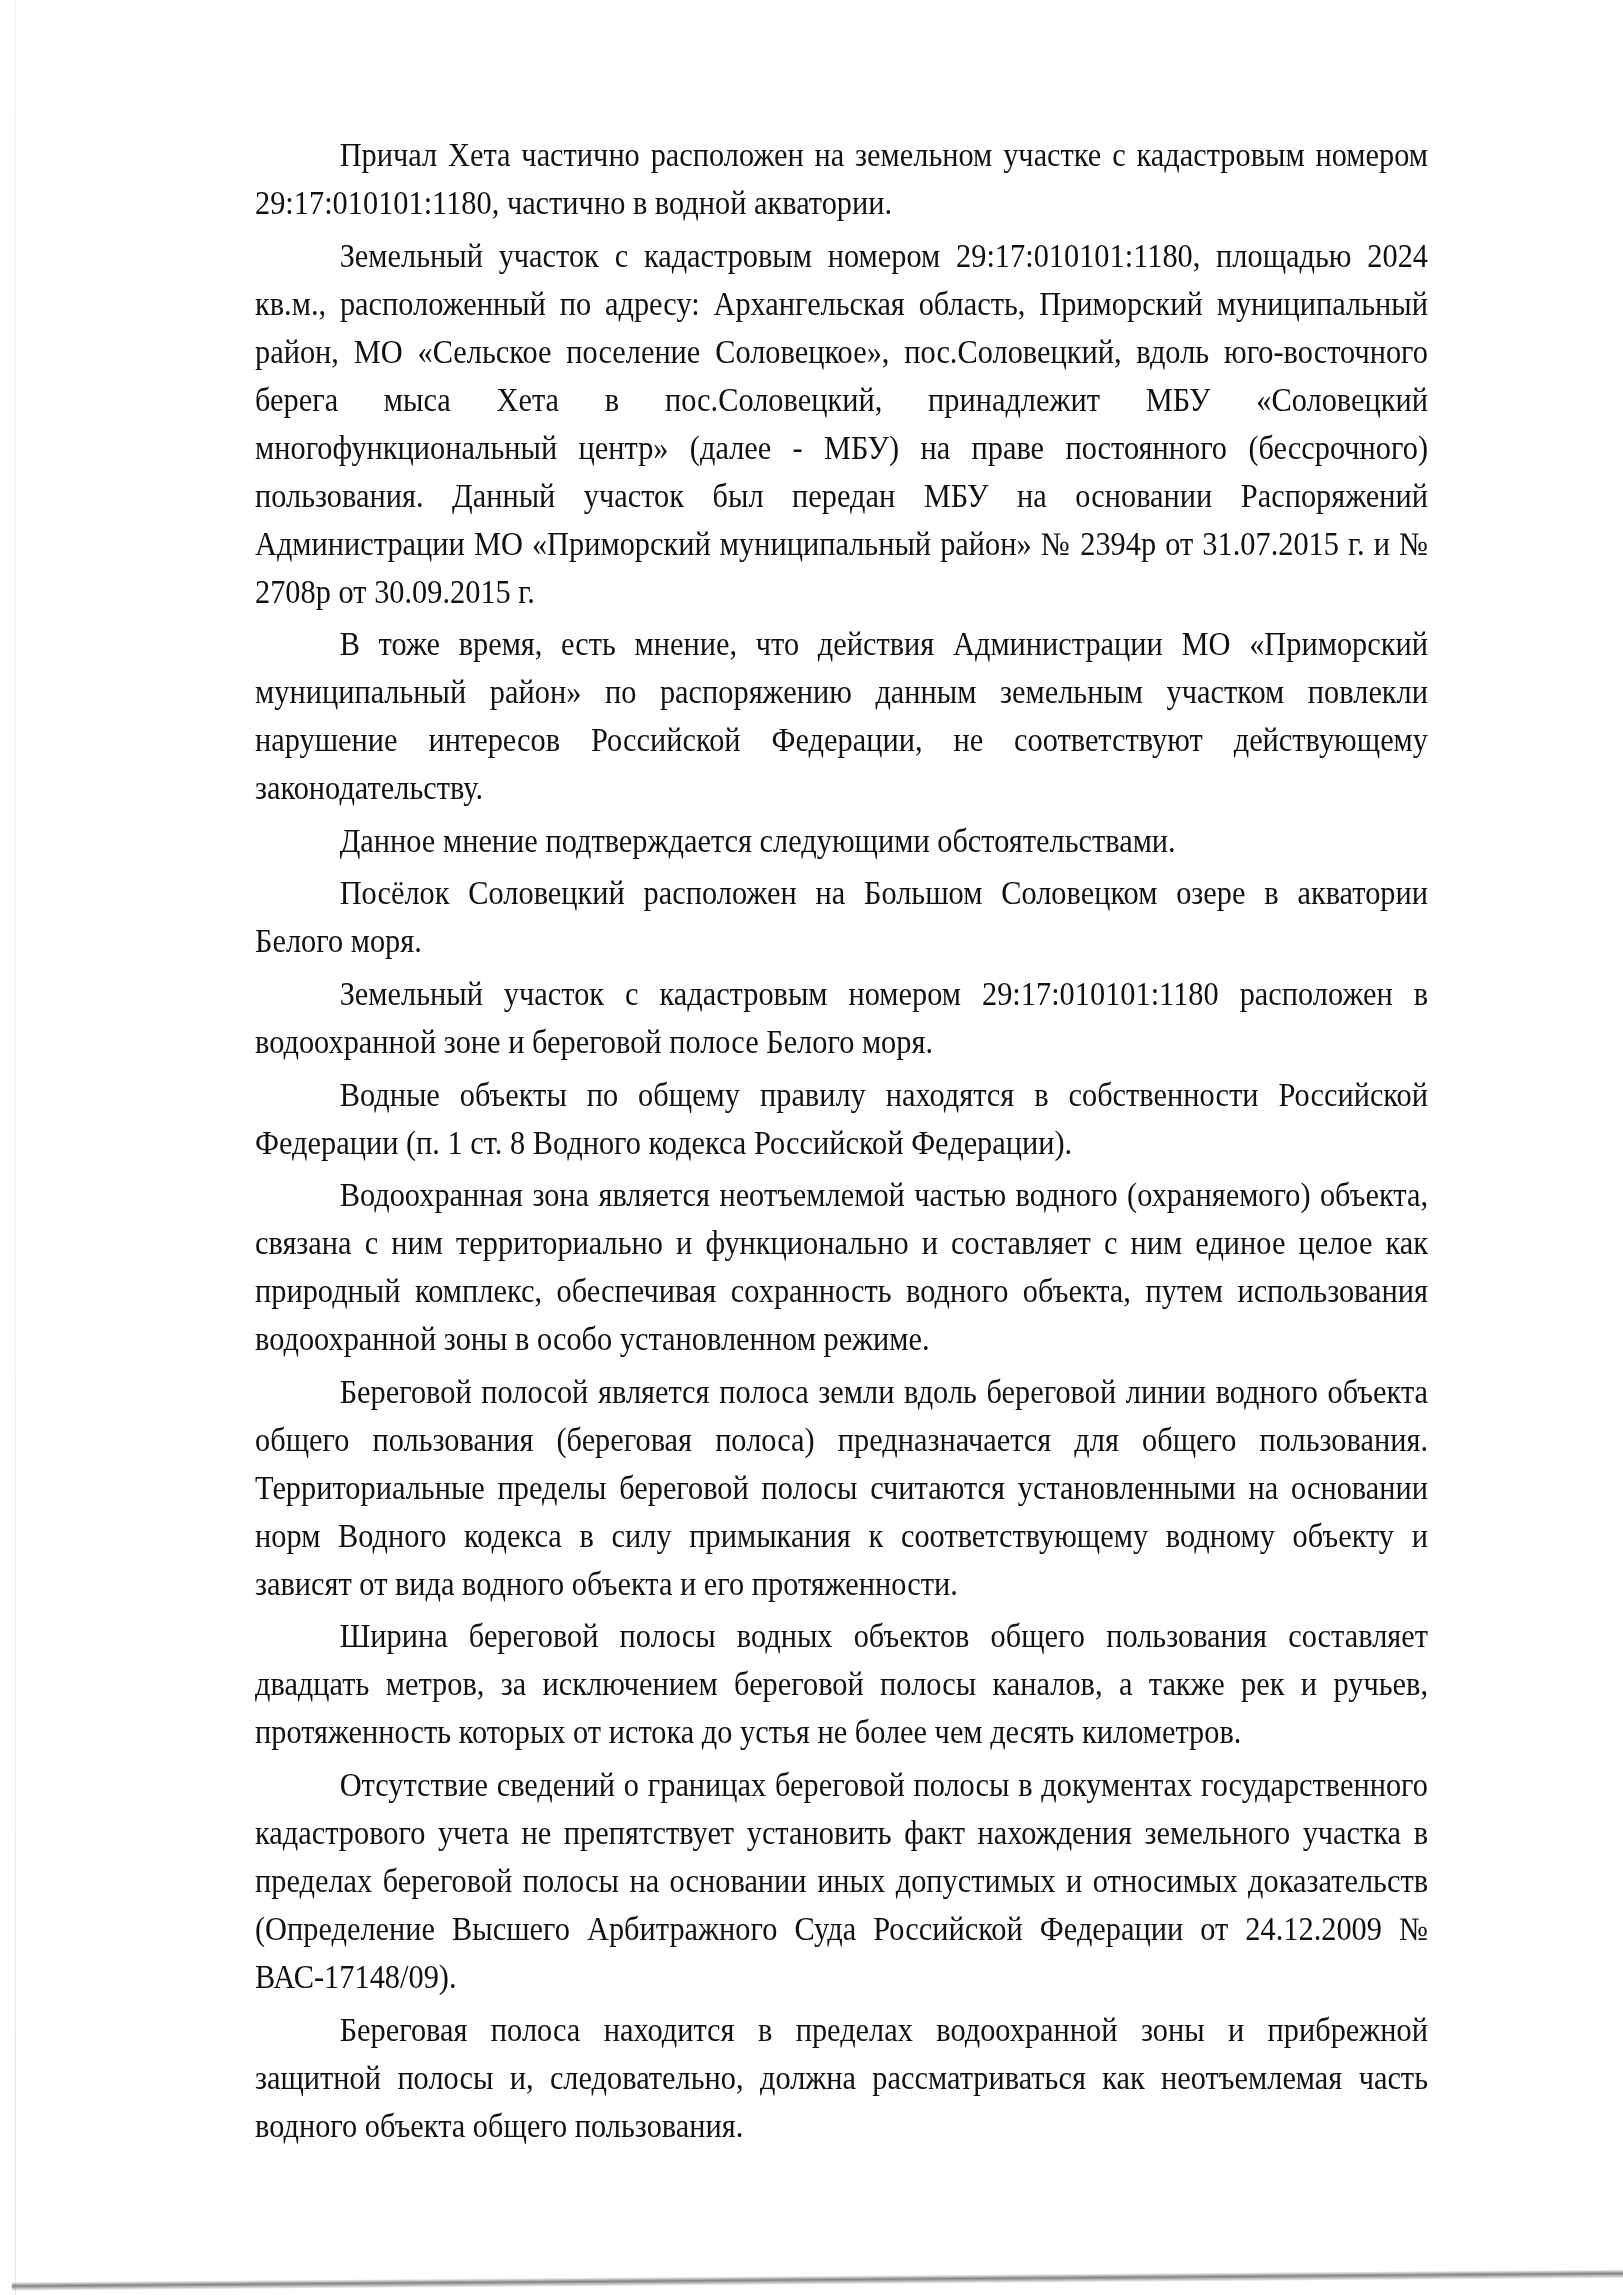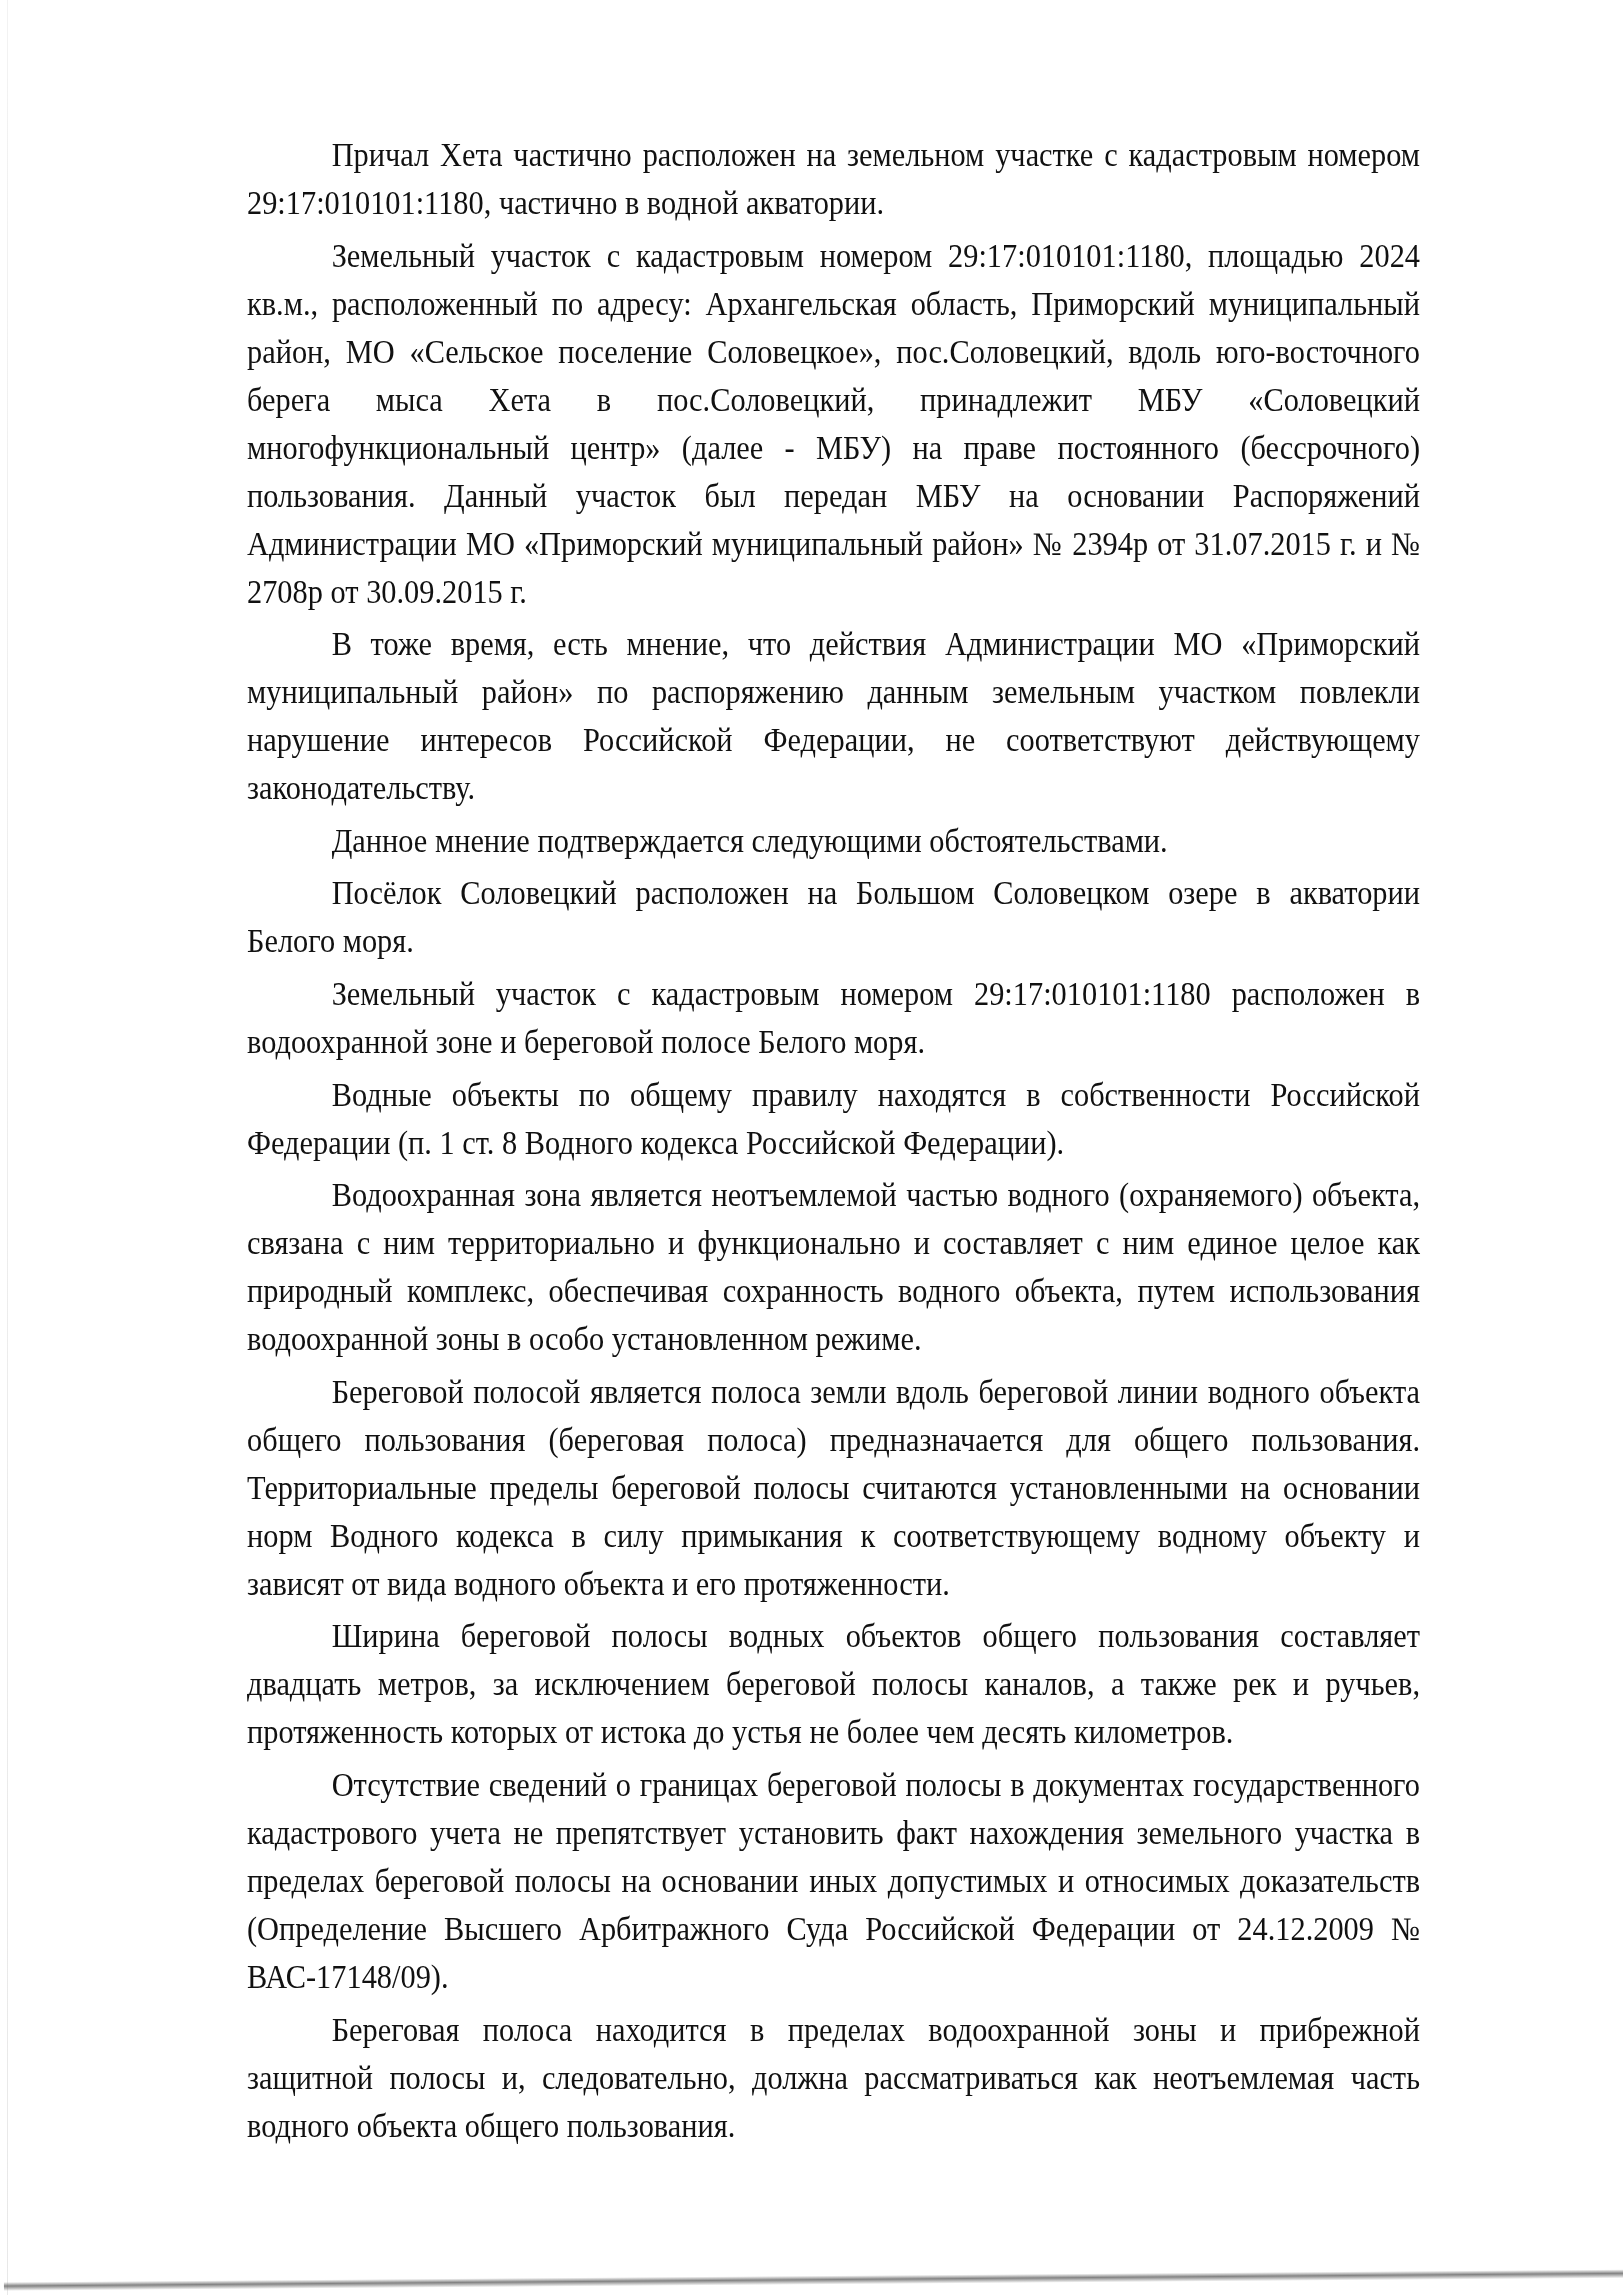--- a/index.html
+++ b/index.html
@@ -10,21 +10,21 @@
     body {
       width: 1623px;
       height: 2295px;
       position: relative;
       overflow: hidden;
       font-family: "Liberation Serif", "DejaVu Serif", serif;
       color: #111111;
     }
     .page {
       position: absolute;
-      left: 4px;
+      left: 12px;
       top: 0;
       width: 1501px;
       height: 2295px;
       background: #ffffff;
     }
     .scan-edge-left {
       position: absolute;
       left: 2.6px;
       top: 0;
       width: 1.3px;

